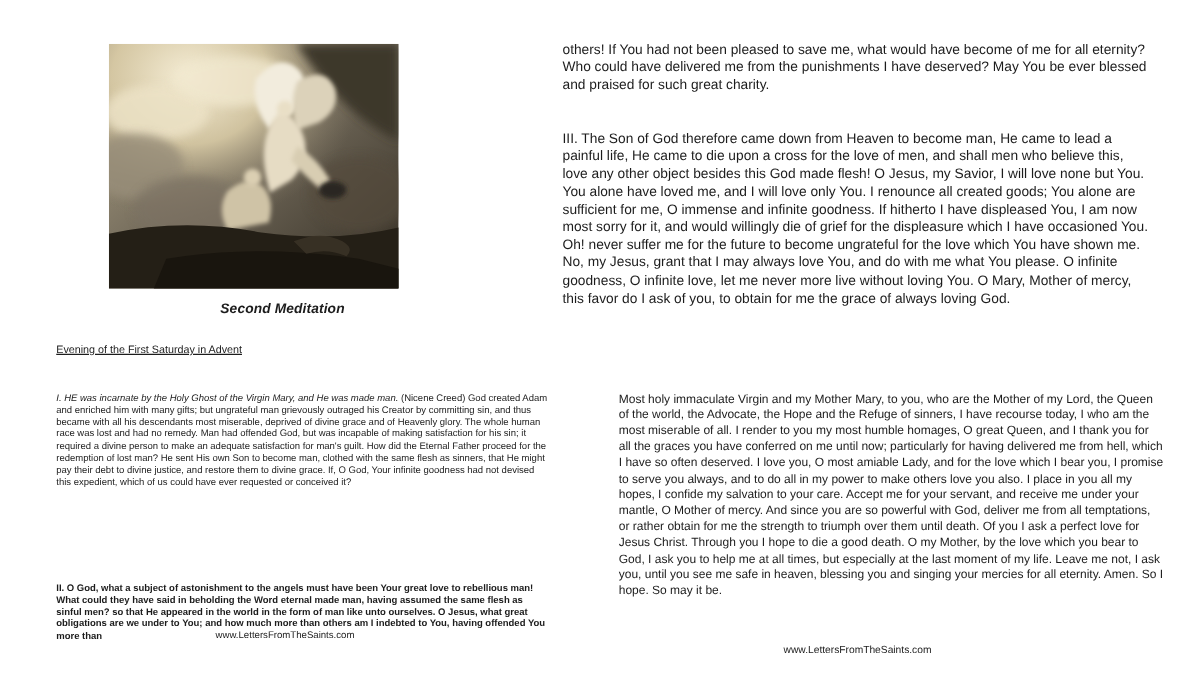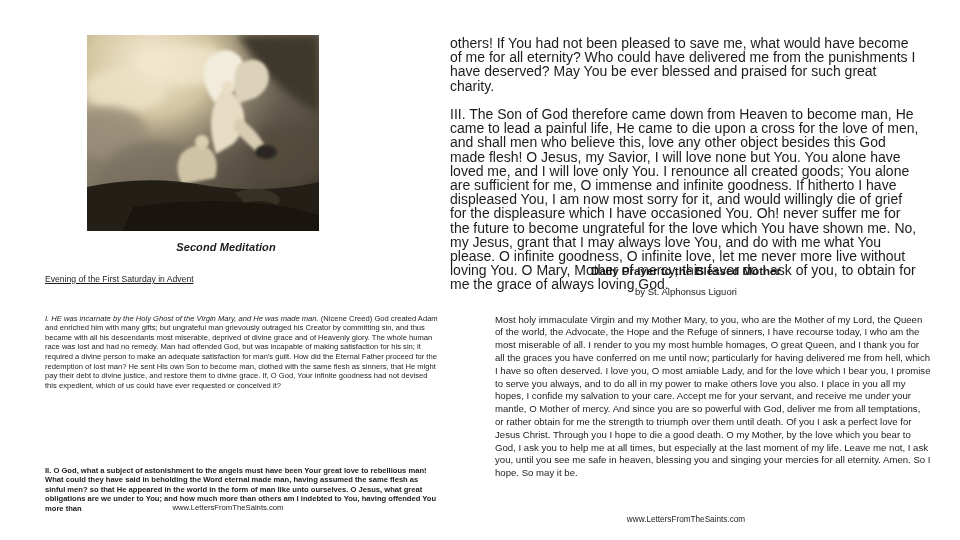--- a/index.html
+++ b/index.html
@@ -28,21 +28,21 @@
   .para2{top:458px;font-weight:bold;}
   .left-footer{
     position:absolute;left:0;top:503px;width:366px;text-align:center;
     font-size:7.7px;color:#222;
   }
   .italic{font-style:italic;text-align:right;}
   
   .right-page{position:absolute;left:450px;top:0;width:472px;height:540px;}
   .big-para{
     position:absolute;left:0;width:472px;
-    font-size:14px;line-height:14.2px;text-align:left;
+    font-size:11px;line-height:14.2px;text-align:left;
   }
   .rp-cont{top:22px;}
   .rp-three{top:93px;}
   .prayer-title{
     position:absolute;left:0;top:265px;width:472px;text-align:center;
     font-weight:bold;font-size:11.5px;
   }
   .prayer-author{
     position:absolute;left:0;top:286px;width:472px;text-align:center;font-size:9.5px;
   }
@@ -112,20 +112,18 @@
 
   <div class="left-footer">www.LettersFromTheSaints.com</div>
 </div>
 
 <div class="right-page">
 
   <p class="big-para rp-cont">others! If You had not been pleased to save me, what would have become of me for all eternity? Who could have delivered me from the punishments I have deserved? May You be ever blessed and praised for such great charity.</p>
 
   <p class="big-para rp-three">III. The Son of God therefore came down from Heaven to become man, He came to lead a painful life, He came to die upon a cross for the love of men, and shall men who believe this, love any other object besides this God made flesh! O Jesus, my Savior, I will love none but You. You alone have loved me, and I will love only You. I renounce all created goods; You alone are sufficient for me, O immense and infinite goodness. If hitherto I have displeased You, I am now most sorry for it, and would willingly die of grief for the displeasure which I have occasioned You. Oh! never suffer me for the future to become ungrateful for the love which You have shown me. No, my Jesus, grant that I may always love You, and do with me what You please. O infinite goodness, O infinite love, let me never more live without loving You. O Mary, Mother of mercy, this favor do I ask of you, to obtain for me the grace of always loving God.</p>
 
-  <div class="prayer-title">Daily Prayer to the Blessed Mother</div>
 
-  <div class="prayer-author">by St. Alphonsus Liguori</div>
 
   <p class="prayer-text">Most holy immaculate Virgin and my Mother Mary, to you, who are the Mother of my Lord, the Queen of the world, the Advocate, the Hope and the Refuge of sinners, I have recourse today, I who am the most miserable of all. I render to you my most humble homages, O great Queen, and I thank you for all the graces you have conferred on me until now; particularly for having delivered me from hell, which I have so often deserved. I love you, O most amiable Lady, and for the love which I bear you, I promise to serve you always, and to do all in my power to make others love you also. I place in you all my hopes, I confide my salvation to your care. Accept me for your servant, and receive me under your mantle, O Mother of mercy. And since you are so powerful with God, deliver me from all temptations, or rather obtain for me the strength to triumph over them until death. Of you I ask a perfect love for Jesus Christ. Through you I hope to die a good death. O my Mother, by the love which you bear to God, I ask you to help me at all times, but especially at the last moment of my life. Leave me not, I ask you, until you see me safe in heaven, blessing you and singing your mercies for all eternity. Amen. So I hope. So may it be.</p>
 
   <div class="right-footer">www.LettersFromTheSaints.com</div>
 </div>
 
 </body></html>

